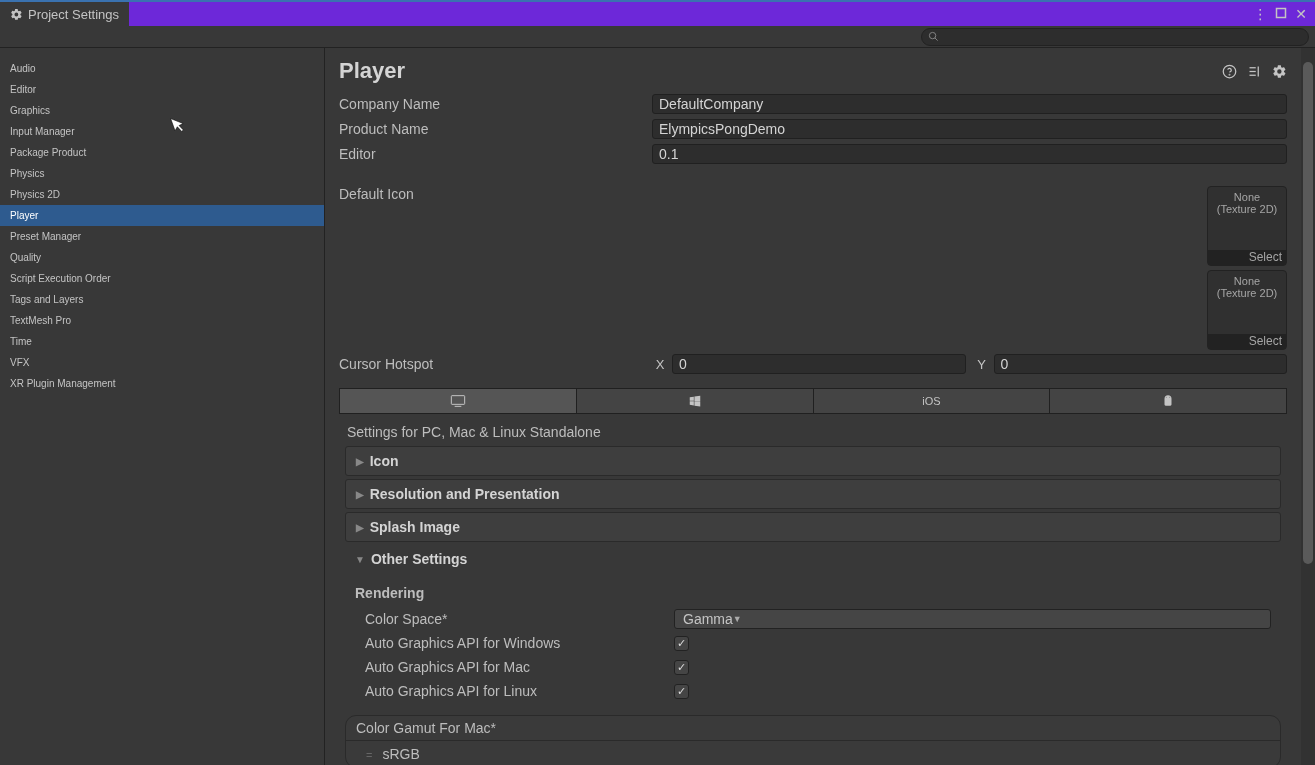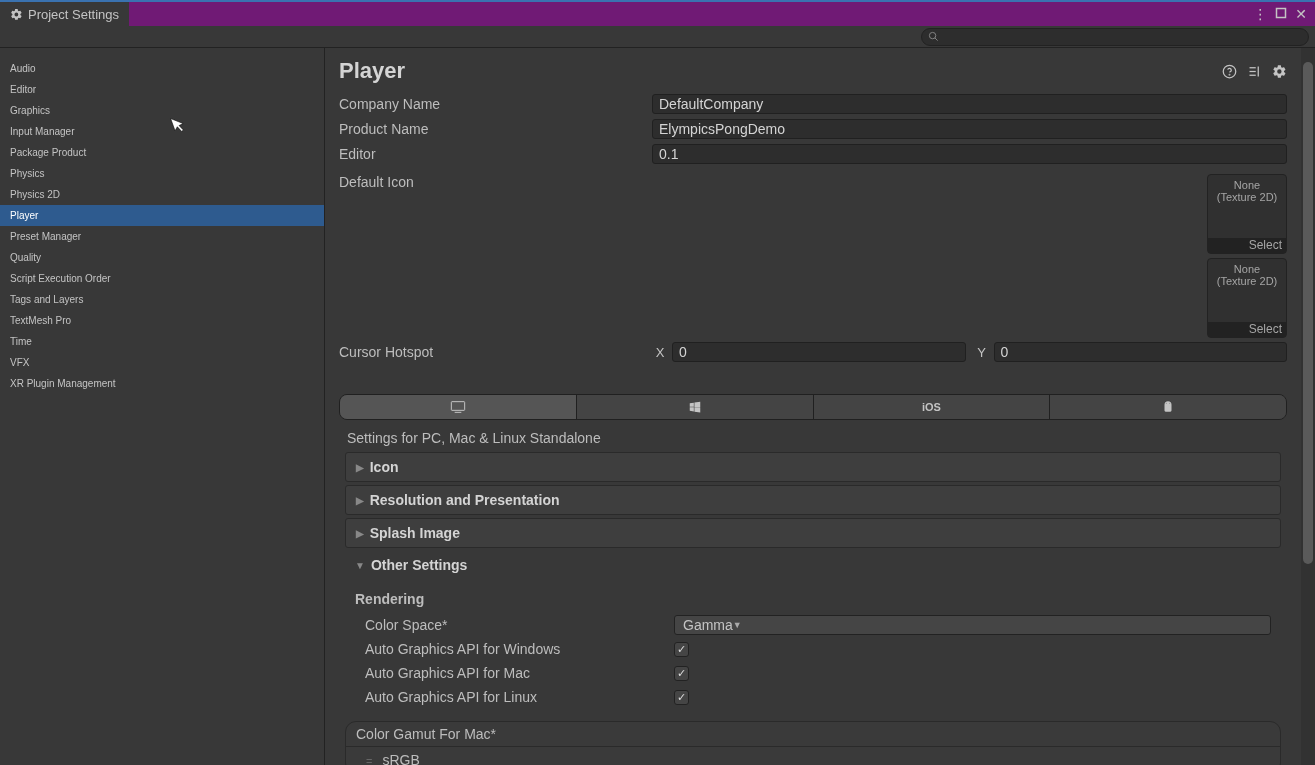--- a/index.html
+++ b/index.html
@@ -8,21 +8,21 @@
     color: #c4c4c4;
     font-family: -apple-system, BlinkMacSystemFont, "Segoe UI", Arial, sans-serif;
     font-size: 13px;
     width: 1315px;
     height: 765px;
     overflow: hidden;
   }
   .window { display: flex; flex-direction: column; height: 100%; }
   .titlebar {
     height: 26px;
-    background: #701a75;
+    background: #6d28d9;
     display: flex;
     align-items: center;
     border-top: 2px solid #3a72b0;
   }
   .tab {
     background: #383838;
     padding: 3px 10px;
     display: flex;
     align-items: center;
     gap: 5px;
@@ -85,21 +85,21 @@
   .textfield {
     flex: 1;
     height: 20px;
     background: #2d2d2d;
     border: 1px solid #202020;
     border-radius: 3px;
     color: #d4d4d4;
     padding: 1px 6px;
     font-size: 14px;
   }
-  .icon-row { display: flex; align-items: flex-start; margin-top: 8px; min-height: 80px; }
+  .icon-row { display: flex; align-items: flex-start; margin-top: 20px; min-height: 80px; }
   .texture-slot {
     width: 80px;
     height: 80px;
     background: #303030;
     border: 1px solid #222;
     border-radius: 4px;
     display: flex;
     flex-direction: column;
     font-size: 11px;
     color: #a5a5a5;
@@ -114,21 +114,21 @@
     left: 0;
     right: 0;
     background: #222;
     font-size: 12px;
     text-align: right;
     padding: 0 4px;
     line-height: 15px;
   }
   .xy-row { display: flex; align-items: center; margin-top: 4px; }
   .xy-label { width: 12px; text-align: center; margin: 0 6px 0 2px; }
-  .platform-tabs { display: flex; margin-top: 32px; border: 1px solid #202020; border-radius: 8px; overflow: hidden; font-weight: bold; }
+  .platform-tabs { display: flex; margin-top: 14px; border: 1px solid #202020; border-radius: 0; overflow: hidden; }
   .ptab {
     flex: 1;
     height: 24px;
     background: #444;
     display: flex;
     align-items: center;
     justify-content: center;
     border-right: 1px solid #202020;
     font-size: 11px;
     color: #c4c4c4;

